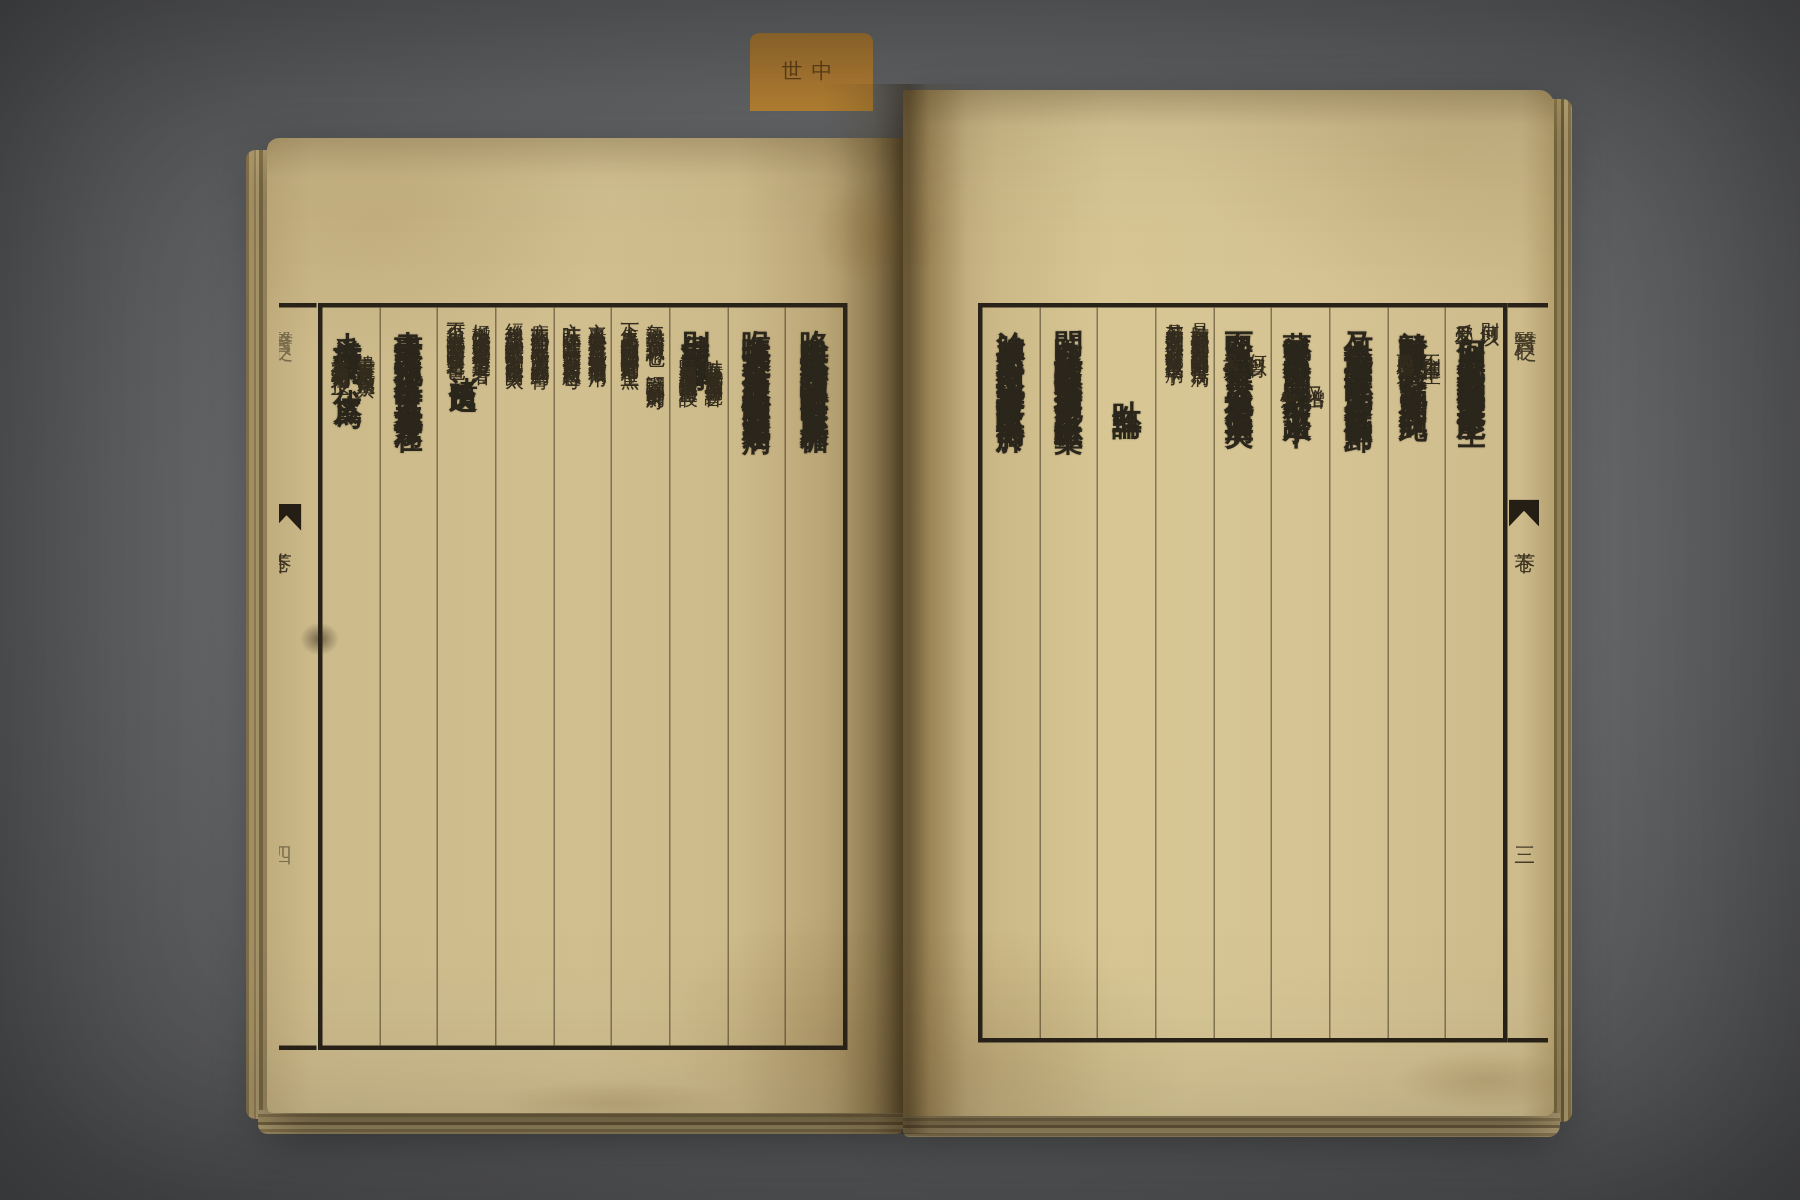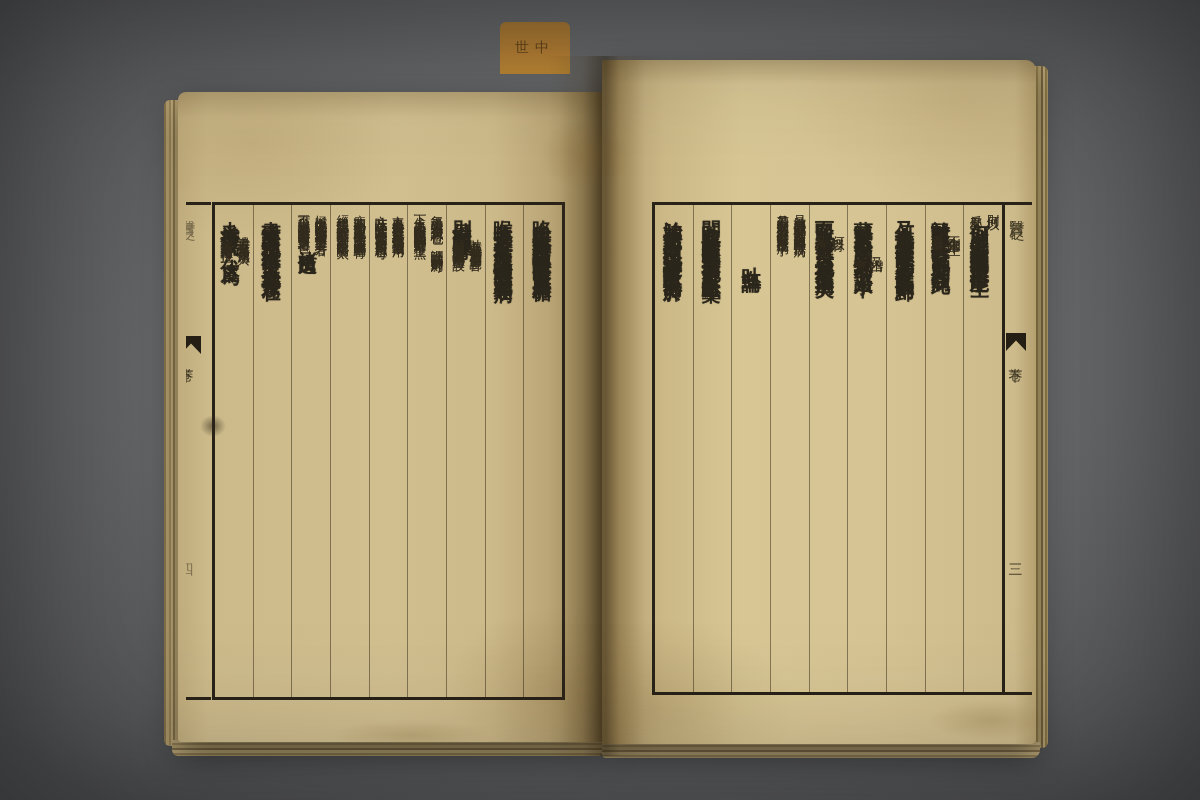--- a/index.html
+++ b/index.html
@@ -3,21 +3,21 @@
 <meta charset="utf-8">
 <style>
   html,body{margin:0;padding:0;background:#3f4143;}
   .photo{position:relative;width:1200px;height:800px;overflow:hidden;
     background:radial-gradient(ellipse 820px 560px at 52% 46%, #727476 0%, #67696b 48%, #58595b 78%, #4c4d4f 100%);
     font-family:"DejaVu Serif","Liberation Serif",serif;}
   .vignette{position:absolute;inset:0;z-index:9;pointer-events:none;
     box-shadow:inset 0 0 160px rgba(0,0,0,.38);}
 
   
-  .tab{position:absolute;left:500px;top:22px;width:70px;height:52px;z-index:1;
+  .tab{position:absolute;left:500px;top:22px;width:82px;height:52px;z-index:1;
     background:linear-gradient(to bottom,#9c7030,#b07c33 60%,#b98634);
     border-radius:6px 6px 0 0;display:flex;align-items:center;justify-content:center;}
   .tab span{color:rgba(55,35,10,.65);font-size:14px;letter-spacing:6px;filter:blur(.4px);}
 
   
   .edges{position:absolute;z-index:2;}
   .edges.v-left{left:164px;top:100px;width:16px;height:646px;border-radius:6px 0 0 6px;
     background:repeating-linear-gradient(to right,#8d7950 0 2px,#b9a371 2px 5px,#a28c5e 5px 7px,#c3ae7c 7px 9px);}
   .edges.v-right{left:1034px;top:66px;width:14px;height:682px;border-radius:0 6px 6px 0;
     background:repeating-linear-gradient(to right,#c3ae7c 0 2px,#96814f 2px 4px,#b4a06d 4px 7px,#7e6a43 7px 9px);}

